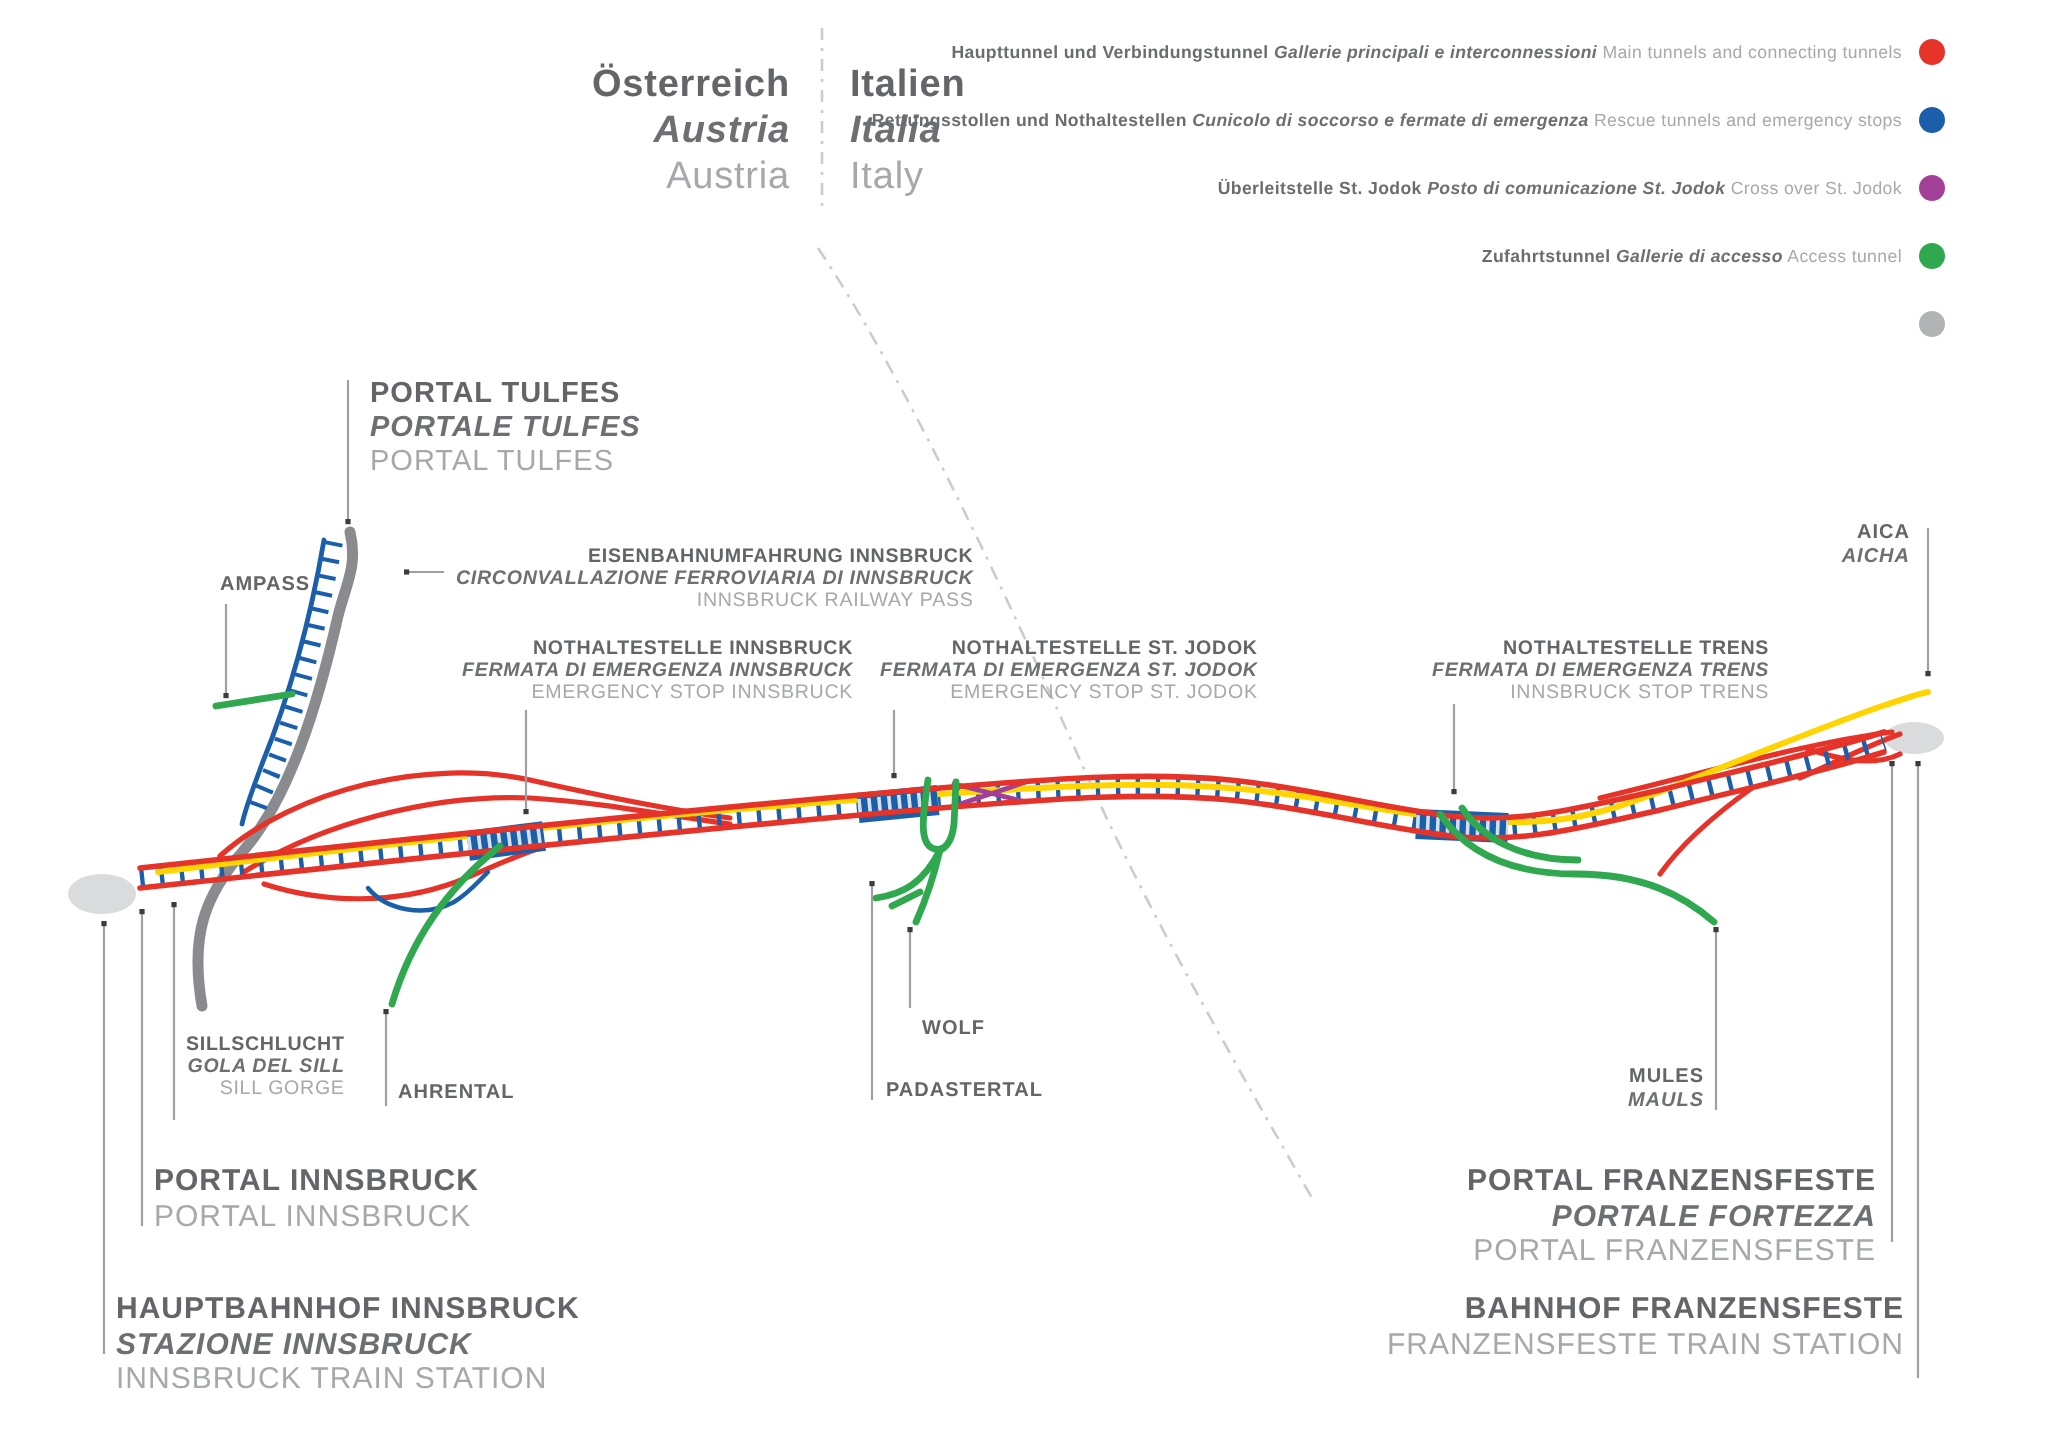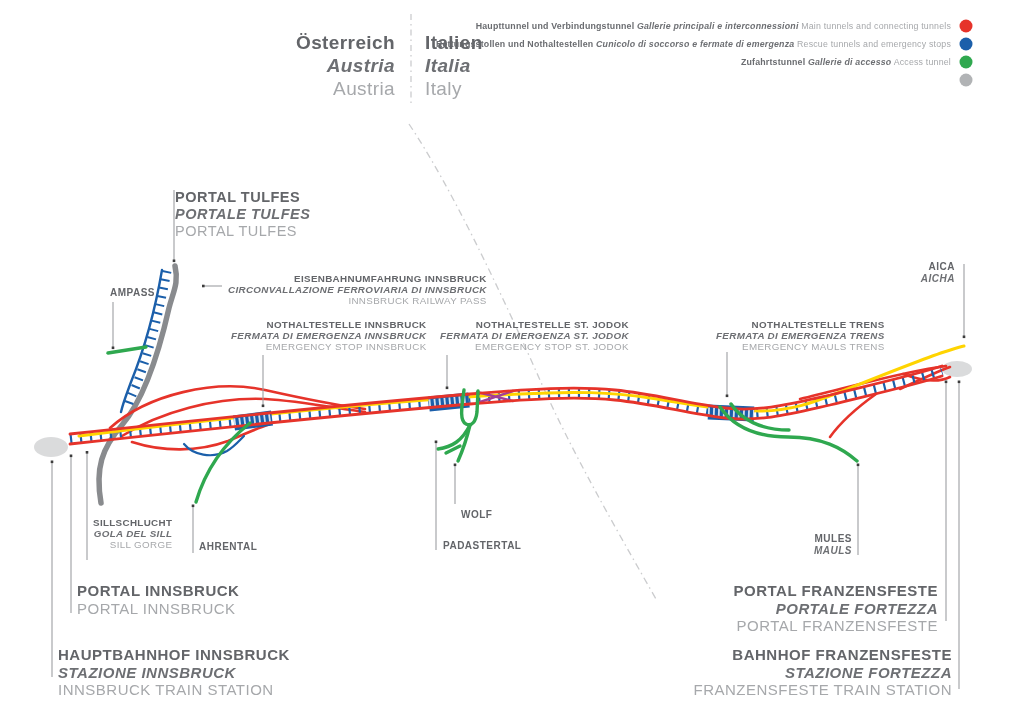--- a/index.html
+++ b/index.html
@@ -12,21 +12,21 @@
   .l1{font-weight:bold;color:#636569;}
   .l2{font-weight:bold;font-style:italic;color:#6d6f73;}
   .l3{font-weight:normal;color:#a6a8ab;}
   .xl{font-size:19px;line-height:23px;letter-spacing:.4px;}
   .big{font-size:14.5px;line-height:17px;letter-spacing:.5px;}
   .med{font-size:15px;line-height:17.5px;letter-spacing:.5px;}
   .sm{font-size:9.8px;line-height:11px;letter-spacing:.35px;text-align:right;}
   .tiny{font-size:10px;line-height:11.5px;letter-spacing:.5px;}
   .right{text-align:right;}
   
-  .legend{position:absolute;top:19px;right:51px;display:flex;flex-direction:column;gap:4px;}
+  .legend{position:absolute;top:19px;right:51px;display:flex;flex-direction:column;gap:20px;}
   .legend-row{display:flex;align-items:center;justify-content:flex-end;gap:8px;}
   .legend-text{text-align:right;font-size:8.8px;line-height:10.2px;letter-spacing:.2px;}
   .legend-text .l1{color:#6a6c70;}
   .legend-text .ital{}
 </style>
 </head>
 <body>
 
 <div id="stage">
 
@@ -187,36 +187,46 @@
       <span class="l1 ital">Rettungsstollen und Nothaltestellen</span>
       <span class="l2">Cunicolo di soccorso e fermate di emergenza</span>
       <span class="l3">Rescue tunnels and emergency stops</span>
     </div>
     <svg width="14" height="14">
           <circle cx="7" cy="7" r="6.5" fill="#1b5faa"></circle>
         </svg>
   </div>
   <div class="legend-row">
     <div class="legend-text">
+      <span class="l1">Überleitstelle St. Jodok</span>
+      <span class="l2">Posto di comunicazione St. Jodok</span>
+      <span class="l3">Cross over St. Jodok</span>
+    </div>
+    <svg width="14" height="14">
+          <circle cx="7" cy="7" r="6.5" fill="#a23f97"></circle>
+        </svg>
+  </div>
+  <div class="legend-row">
+    <div class="legend-text">
       <span class="l1">Zufahrtstunnel</span>
       <span class="l2">Gallerie di accesso</span>
       <span class="l3">Access tunnel</span>
     </div>
     <svg width="14" height="14">
           <circle cx="7" cy="7" r="6.5" fill="#2fa84f"></circle>
         </svg>
   </div>
   <div class="legend-row">
     <svg width="14" height="14">
           <circle cx="7" cy="7" r="6.5" fill="#b1b3b5"></circle>
         </svg>
   </div>
 </div>
 
-<div class="lbl big" style="left:175px;top:189px">
+<div class="lbl big" style="left:185px;top:189px">
   <span class="l1">PORTAL TULFES</span>
   <span class="l2">PORTALE TULFES</span>
   <span class="l3">PORTAL TULFES</span>
 </div>
 
 <div class="lbl sm" style="left:228px;top:273px">
   <span class="l1">EISENBAHNUMFAHRUNG INNSBRUCK</span>
   <span class="l2">CIRCONVALLAZIONE FERROVIARIA DI INNSBRUCK</span>
   <span class="l3">INNSBRUCK RAILWAY PASS</span>
 </div>
@@ -229,21 +239,21 @@
 
 <div class="lbl sm" style="left:440px;top:319px">
   <span class="l1">NOTHALTESTELLE ST. JODOK</span>
   <span class="l2">FERMATA DI EMERGENZA ST. JODOK</span>
   <span class="l3">EMERGENCY STOP ST. JODOK</span>
 </div>
 
 <div class="lbl sm" style="left:716px;top:319px">
   <span class="l1">NOTHALTESTELLE TRENS</span>
   <span class="l2">FERMATA DI EMERGENZA TRENS</span>
-  <span class="l3">EMERGENCY MAULS TRENS</span>
+  <span class="l3">INNSBRUCK STOP TRENS</span>
 </div>
 
 <div class="lbl tiny right" style="right:69px;top:261px">
   <span class="l1">AICA</span>
   <span class="l2">AICHA</span>
 </div>
 
 <div class="lbl tiny" style="left:110px;top:287px">
   <span class="l1">AMPASS</span>
 </div>
@@ -283,17 +293,16 @@
 </div>
 
 <div class="lbl med right" style="right:86px;top:582px">
   <span class="l1">PORTAL FRANZENSFESTE</span>
   <span class="l2">PORTALE FORTEZZA</span>
   <span class="l3">PORTAL FRANZENSFESTE</span>
 </div>
 
 <div class="lbl med right" style="right:72px;top:646px">
   <span class="l1">BAHNHOF FRANZENSFESTE</span>
-  <span class="l2">STAZIONE FORTEZZA</span>
   <span class="l3">FRANZENSFESTE TRAIN STATION</span>
 </div>
 
 </div>
 
 </body></html>

